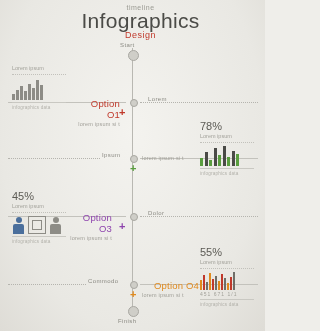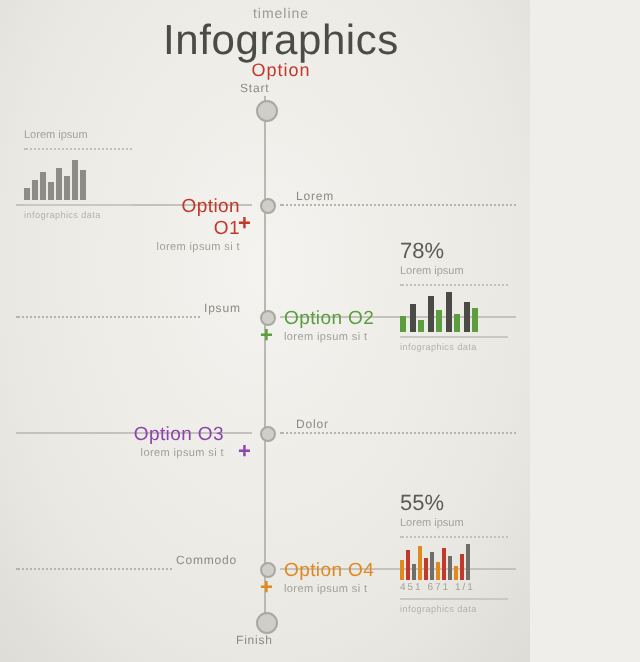--- a/index.html
+++ b/index.html
@@ -36,21 +36,21 @@
   }
   .node.sm{width:6px;height:6px;}
   .endlabel{
     position:absolute;font-size:6px;color:#8c8b84;letter-spacing:.4px;
   }
   
   .rule{position:absolute;height:1px;background:#c3c2bc;}
   .rule.dot{background:none;border-top:1px dotted #b5b4ae;}
   
   .opt{position:absolute;}
-  .opt .t{font-size:9.5px;letter-spacing:.2px;}
+  .opt .t{font-size:9.5px;letter-spacing:.2px;margin-left:12px;}
   .opt .d{font-size:5.5px;color:#a09f98;margin-top:1px;letter-spacing:.2px;}
   .plus{
     position:absolute;font-size:11px;line-height:11px;font-weight:bold;
   }
   
   .card{position:absolute;}
   .card .pct{font-size:11px;color:#5c5b55;}
   .card .lorem{font-size:5.5px;color:#a3a29b;margin-top:1px;}
   .card .cap{font-size:4.6px;color:#b3b2ab;margin-top:2px;letter-spacing:.2px;}
   .bars{display:flex;align-items:flex-end;gap:1px;height:22px;margin-top:3px;}
@@ -70,21 +70,21 @@
   .numrow{font-size:5px;color:#a3a29b;margin-top:1px;letter-spacing:1px;}
 </style>
 </head>
 <body>
 
 <div class="page">
 
   <div class="hdr">
     <div class="kicker">timeline</div>
     <div class="title">Infographics</div>
-    <div class="sub">Option</div>
+    <div class="sub">Design</div>
   </div>
 
   <div class="spine"></div>
 
   <div class="node" style="left:128px;top:50px;"></div>
   <div class="endlabel" style="left:120px;top:42px;">Start</div>
 
   <div class="node sm" style="left:129.5px;top:99px;"></div>
   <div class="node sm" style="left:129.5px;top:155px;"></div>
   <div class="node sm" style="left:129.5px;top:213px;"></div>
@@ -111,21 +111,20 @@
   <div class="rule" style="left:140px;top:284px;width:118px;"></div>
 
   <span class="plus" style="left:119px;top:107px;color:#c0392b;">+</span>
   <div class="opt" style="left:76px;top:98px;text-align:right;width:44px;">
     <div class="t" style="color:#c0392b;">Option O1</div>
     <div class="d">lorem ipsum si t</div>
   </div>
 
   <span class="plus" style="left:130px;top:163px;color:#5a9e3f;">+</span>
   <div class="opt" style="left:142px;top:154px;width:66px;">
-    <div class="t" style="color:#5a9e3f;">Option O2</div>
     <div class="d">lorem ipsum si t</div>
   </div>
 
   <span class="plus" style="left:119px;top:221px;color:#8e44ad;">+</span>
   <div class="opt" style="left:62px;top:212px;text-align:right;width:50px;">
     <div class="t" style="color:#8e44ad;">Option O3</div>
     <div class="d">lorem ipsum si t</div>
   </div>
 
   <span class="plus" style="left:130px;top:289px;color:#e08a1e;">+</span>
@@ -163,20 +162,38 @@
       <i style="height:11px;background:#5a9e3f;"></i>
       <i style="height:20px;background:#4a4a46;"></i>
       <i style="height:9px;background:#5a9e3f;"></i>
       <i style="height:15px;background:#4a4a46;"></i>
       <i style="height:12px;background:#5a9e3f;"></i>
     </div>
     <div class="hline"></div>
     <div class="cap">infographics data</div>
   </div>
 
+  <div class="card" style="left:12px;top:190px;">
+    <div class="pct">45%</div>
+    <div class="lorem">Lorem ipsum</div>
+    <div class="tline"></div>
+    <div class="people">
+      <span class="pico">
+        <span class="h" style="background:#4b6f9c;"></span>
+          <span class="b" style="background:#4b6f9c;"></span>
+      </span>
+      <span class="sqbox"></span>
+      <span class="pico">
+        <span class="h" style="background:#8d8c86;"></span>
+          <span class="b" style="background:#8d8c86;"></span>
+      </span>
+    </div>
+    <div class="hline"></div>
+    <div class="cap">infographics data</div>
+  </div>
 
   <div class="card" style="left:200px;top:246px;">
     <div class="pct">55%</div>
     <div class="lorem">Lorem ipsum</div>
     <div class="tline"></div>
     <div class="codebars">
       <i style="height:10px;background:#e08a1e;"></i>
       <i style="height:15px;background:#c0392b;"></i>
       <i style="height:8px;background:#6f6e68;"></i>
       <i style="height:17px;background:#e08a1e;"></i>

